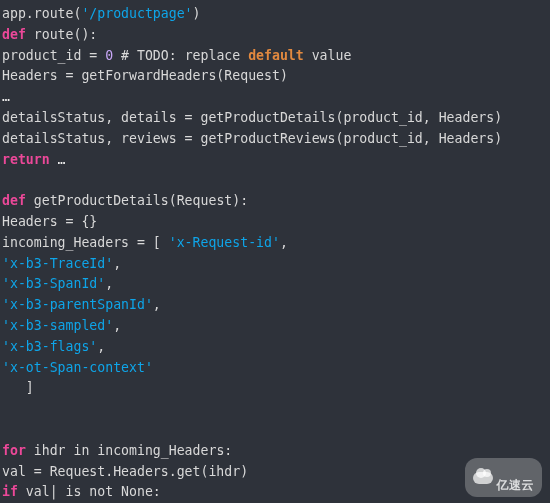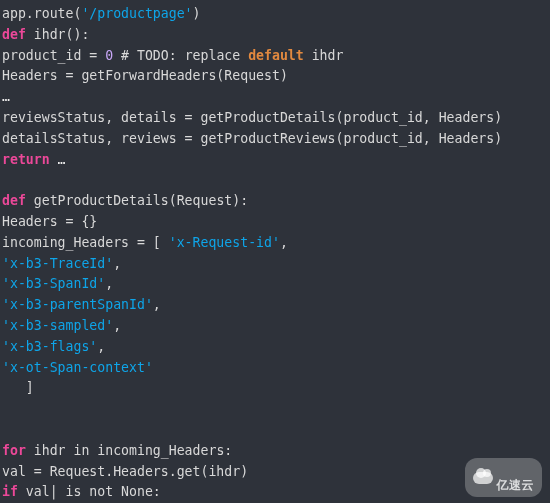--- a/index.html
+++ b/index.html
@@ -58,25 +58,25 @@
     font-weight: bold;
     color: rgba(255,255,255,0.78);
     letter-spacing: 0.5px;
     margin-top: 16px;
   }
 </style>
 </head>
 <body>
 
 <pre class="code"><span><span>app.route(</span><span class="str">'/productpage'</span><span>)</span></span>
-<span><span class="kw">def</span><span> ihdr():</span></span>
-<span><span>product_id = </span><span class="num">0</span><span> # TODO: replace </span><span class="def">default</span><span> ihdr</span></span>
+<span><span class="kw">def</span><span> route():</span></span>
+<span><span>product_id = </span><span class="num">0</span><span> # TODO: replace </span><span class="def">default</span><span> value</span></span>
 <span><span>Headers = getForwardHeaders(Request)</span></span>
 <span><span class="dots">…</span></span>
-<span><span>reviewsStatus, details = getProductDetails(product_id, Headers)</span></span>
+<span><span>detailsStatus, details = getProductDetails(product_id, Headers)</span></span>
 <span><span>detailsStatus, reviews = getProductReviews(product_id, Headers)</span></span>
 <span><span class="kw">return</span><span class="dots"> …</span></span>
 <span><span></span></span>
 <span><span class="kw">def</span><span> getProductDetails(Request):</span></span>
 <span><span>Headers = {}</span></span>
 <span><span>incoming_Headers = [ </span><span class="str">'x-Request-id'</span><span>,</span></span>
 <span><span class="str">'x-b3-TraceId'</span><span>,</span></span>
 <span><span class="str">'x-b3-SpanId'</span><span>,</span></span>
 <span><span class="str">'x-b3-parentSpanId'</span><span>,</span></span>
 <span><span class="str">'x-b3-sampled'</span><span>,</span></span>

